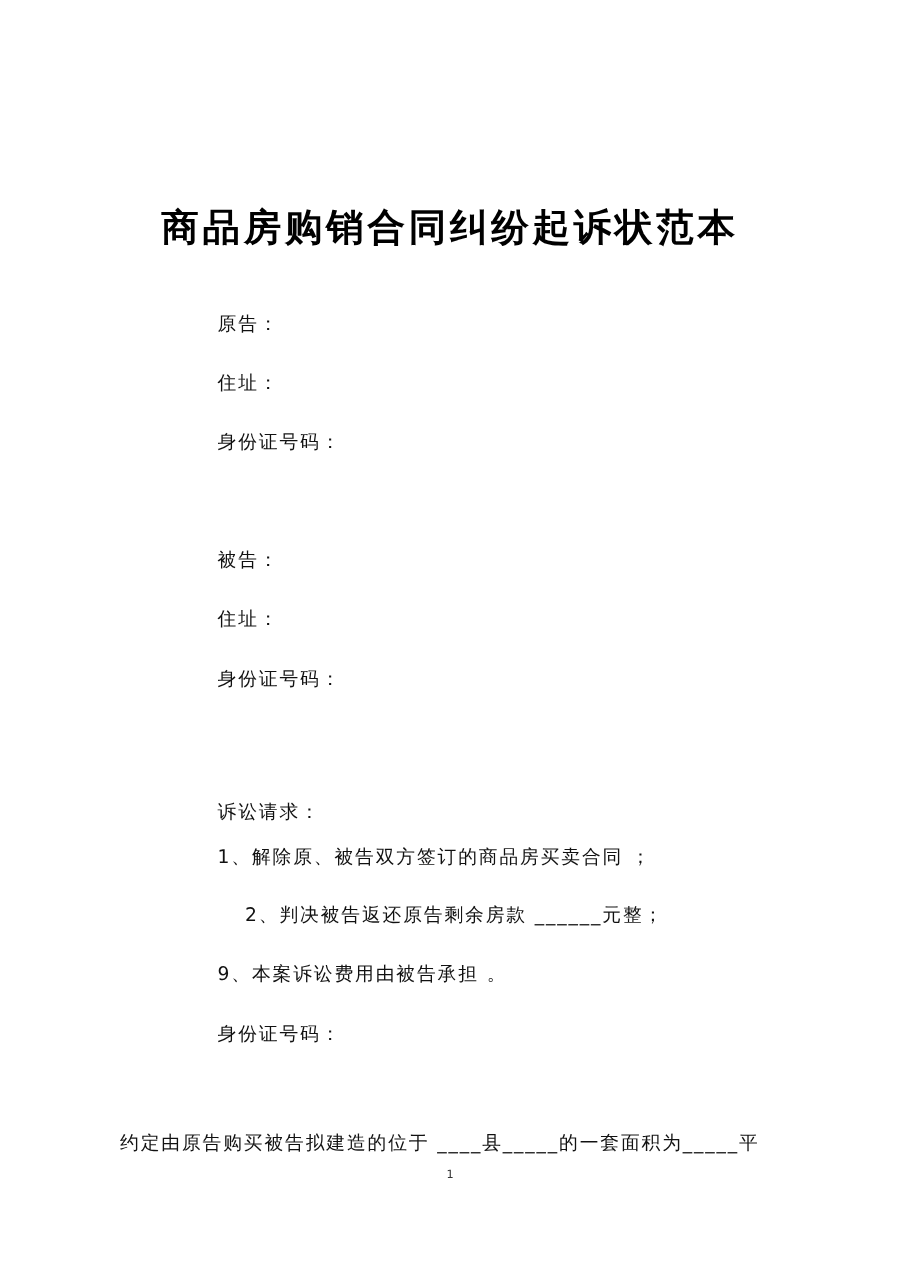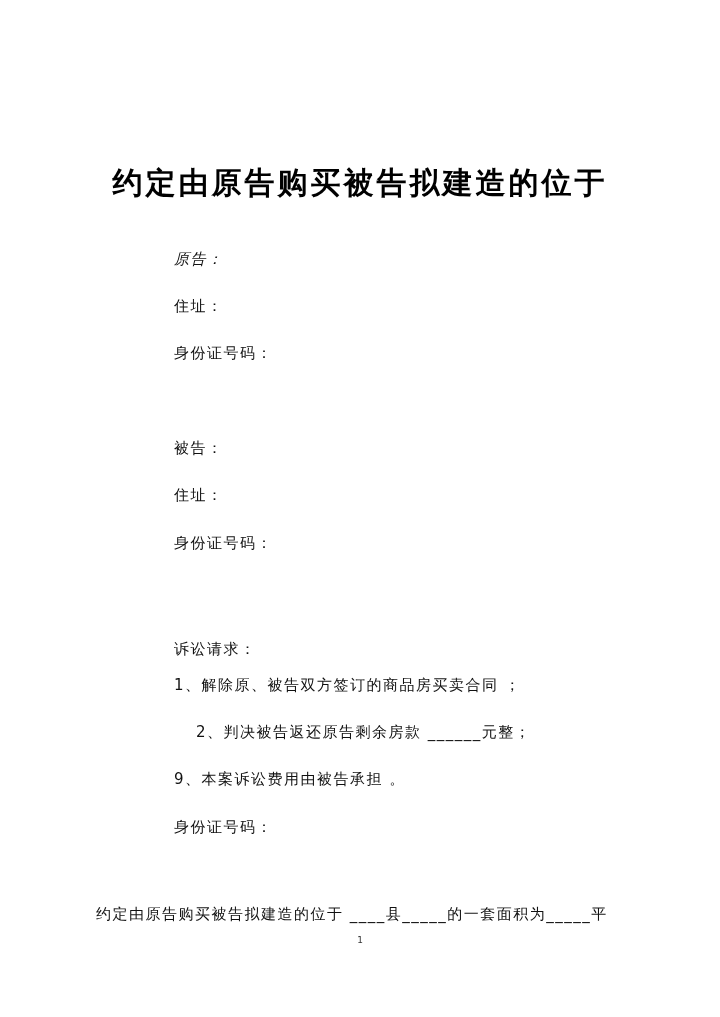--- a/index.html
+++ b/index.html
@@ -54,23 +54,23 @@
       font-size: 9px;
       line-height: 12px;
       color: #333333;
     }
   </style>
 </head>
 <body>
 
 <div class="page">
 
-  <h1 class="title">约定由原告购买被告拟建造的位于</h1>
+  <h1 class="title">商品房购销合同纠纷起诉状范本</h1>
 
-  <div class="line" style="top:249px;font-style:italic;">原告：</div>
+  <div class="line" style="top:249px;">原告：</div>
   <div class="line" style="top:296px;">住址：</div>
   <div class="line" style="top:343px;">身份证号码：</div>
 
   <div class="line" style="top:438px;">被告：</div>
   <div class="line" style="top:485px;">住址：</div>
   <div class="line" style="top:533px;">身份证号码：</div>
 
   <div class="line" style="top:627px;margin-top:12px;">诉讼请求：</div>
   <div class="line" style="top:675px;text-align:right;">1、解除原、被告双方签订的商品房买卖合同 ；</div>
   <div class="line" style="top:722px;margin-left:22px;">2、判决被告返还原告剩余房款 ______元整；</div>

